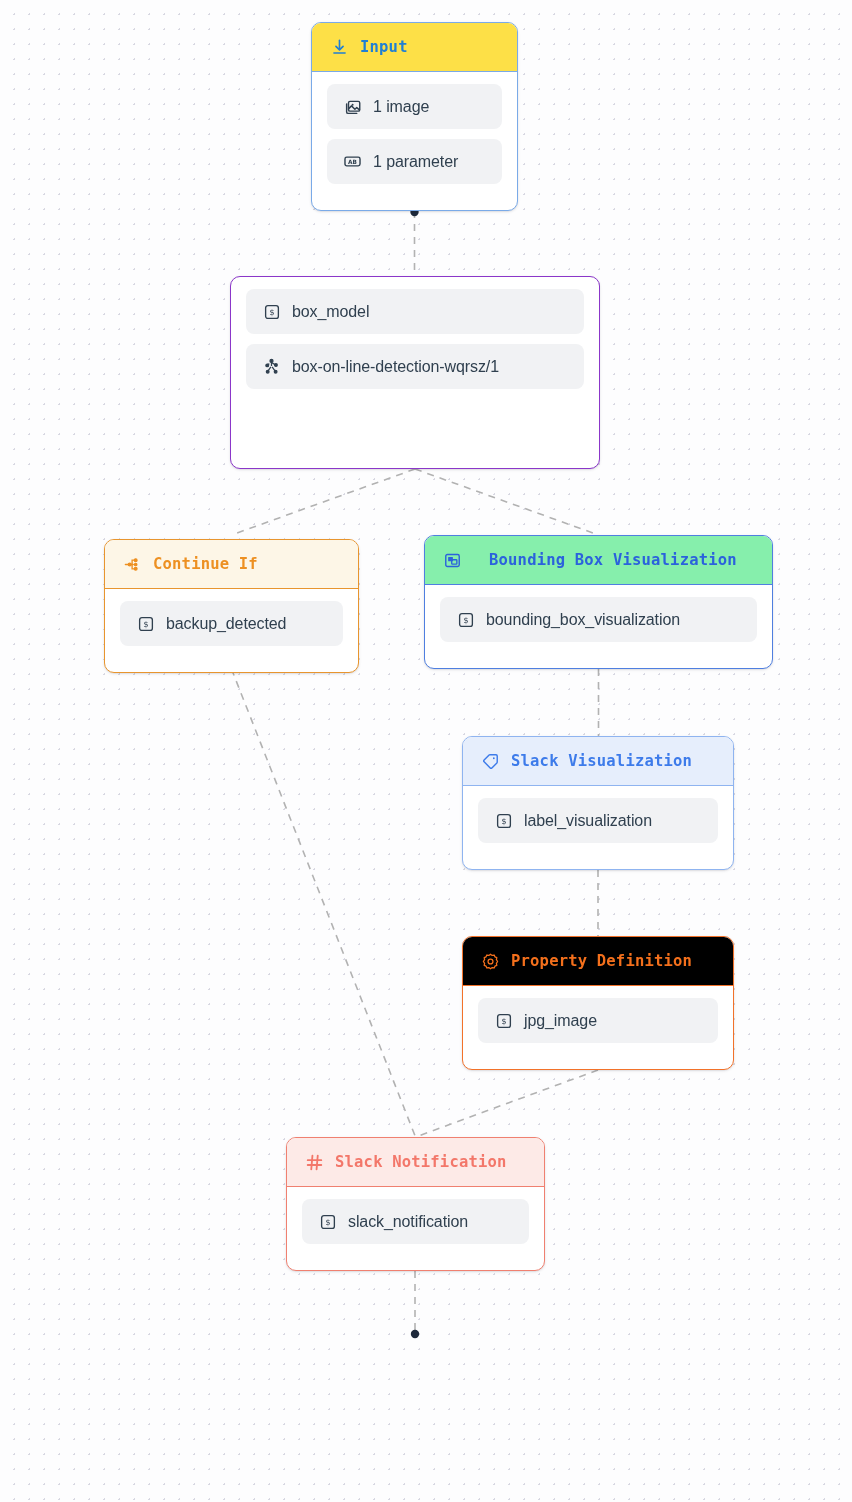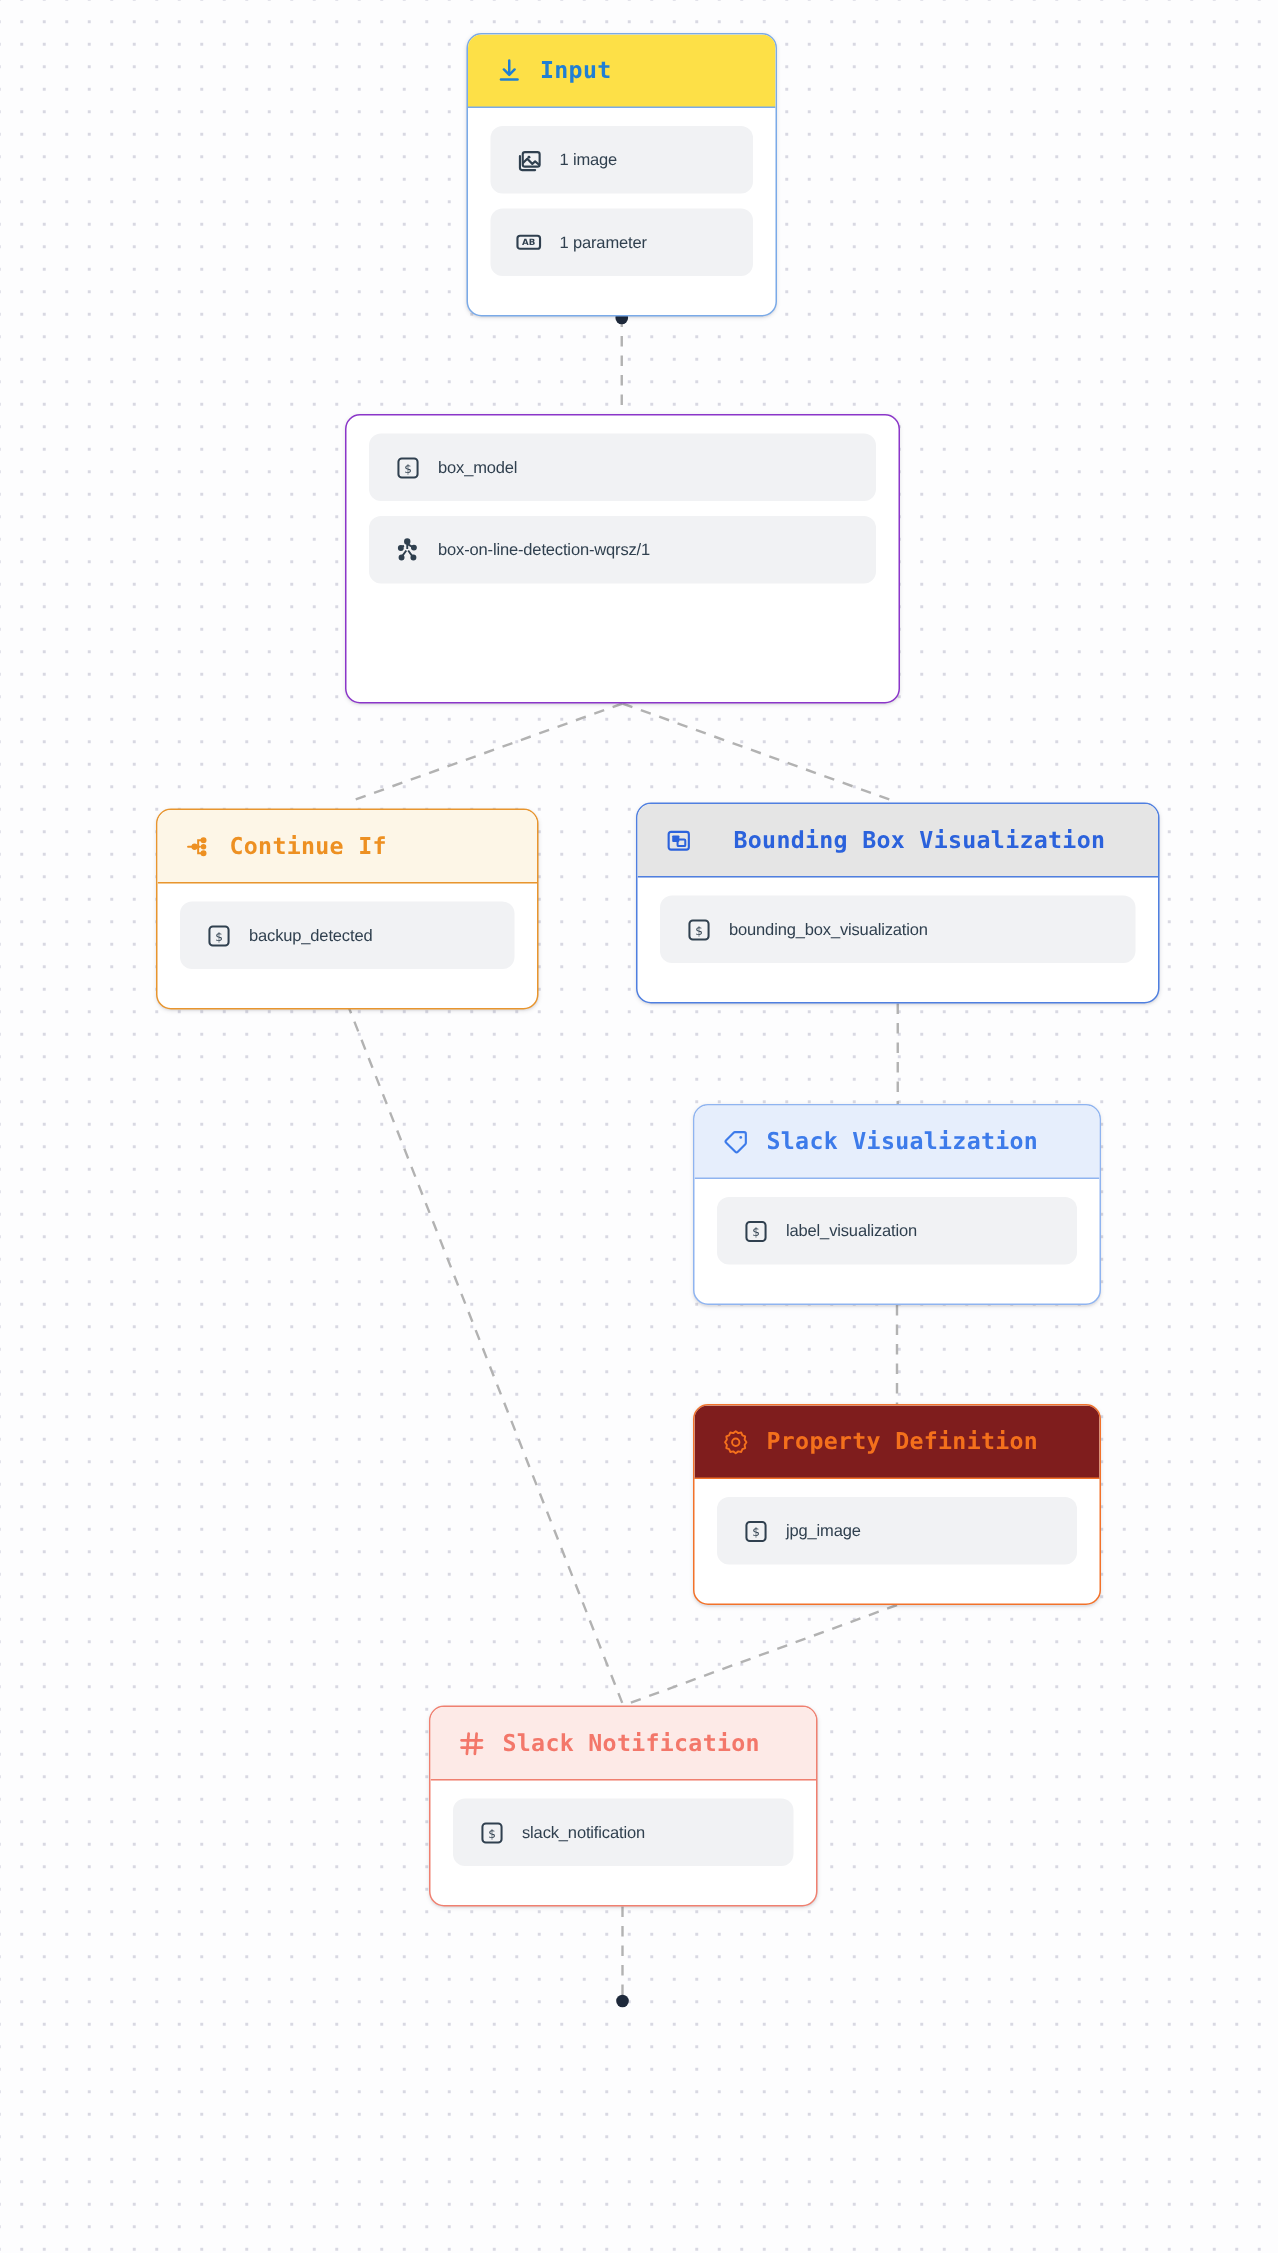--- a/index.html
+++ b/index.html
@@ -61,57 +61,57 @@
     align-items: center;
     gap: 11px;
     background: #f1f2f4;
     border-radius: 8px;
     height: 45px;
     padding: 0 16px;
     box-sizing: border-box;
   }
   .row-label {
     font-family: "Liberation Sans", sans-serif;
-    font-size: 11px;
+    font-size: 16px;
     color: #30404f;
     white-space: nowrap;
     letter-spacing: -0.1px;
   }
   .hicon, .ricon {
     display: inline-flex;
     align-items: center;
     justify-content: center;
     flex: 0 0 auto;
   }
   .hicon { width: 19px; height: 19px; }
   .ricon { width: 19px; height: 19px; color: #30404f; }
 
   
   .t-blue  { border-color: #7aaae8; }
   .t-blue  > .node-header { background: #fde047; border-bottom-color: #7aaae8; }
   .t-blue  .node-title, .t-blue .hicon { color: #1f7fd4; }
 
   .t-blue2 { border-color: #4f7fe0; }
-  .t-blue2 > .node-header { background: #e5e5e5; border-bottom-color: #4f7fe0; gap: 27px; }
+  .t-blue2 > .node-header { background: #86efac; border-bottom-color: #4f7fe0; gap: 27px; }
   .t-blue2 .node-title, .t-blue2 .hicon { color: #2b62dc; }
 
   .t-blue3 { border-color: #8fb4f0; }
   .t-blue3 > .node-header { background: #e6eefc; border-bottom-color: #8fb4f0; }
   .t-blue3 .node-title, .t-blue3 .hicon { color: #3d7bea; }
 
   .t-purple { border-color: #8b36c9; }
   .t-purple > .node-header { background: #f4e4fb; border-bottom-color: #8b36c9; }
   .t-purple .node-title, .t-purple .hicon { color: #7b1fc4; }
 
   .t-amber { border-color: #e8952e; }
   .t-amber > .node-header { background: #fdf6e7; border-bottom-color: #e8952e; }
   .t-amber .node-title, .t-amber .hicon { color: #ed9022; }
 
   .t-orange { border-color: #f2722a; }
-  .t-orange > .node-header { background: #7f1d1d; border-bottom-color: #f2722a; }
+  .t-orange > .node-header { background: #000000; border-bottom-color: #f2722a; }
   .t-orange .node-title, .t-orange .hicon { color: #f4701c; }
 
   .t-salmon { border-color: #f08070; text-align: center; }
   .t-salmon > .node-header { background: #fdeae7; border-bottom-color: #f08070; }
   .t-salmon .node-title, .t-salmon .hicon { color: #f3776a; }
 </style>
 </head>
 <body>
 
 <div id="canvas">

